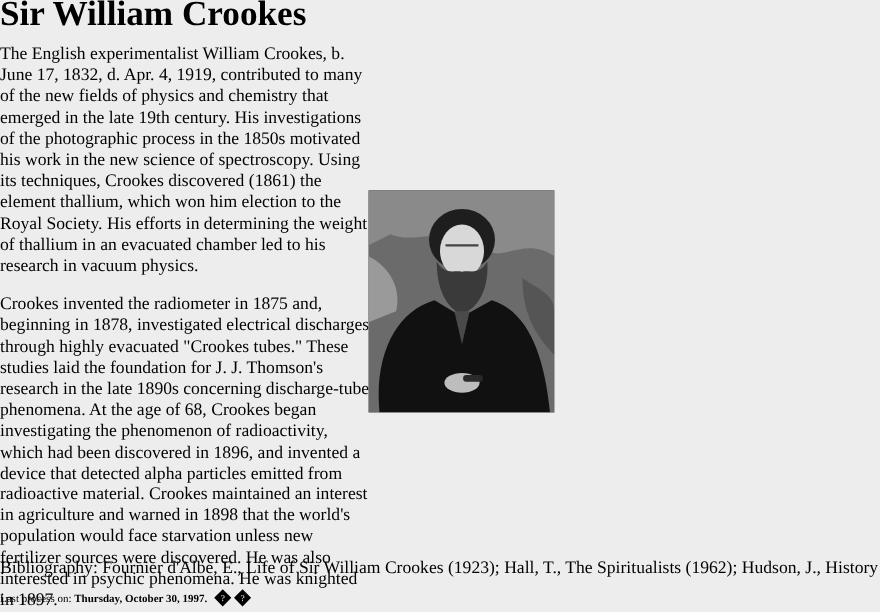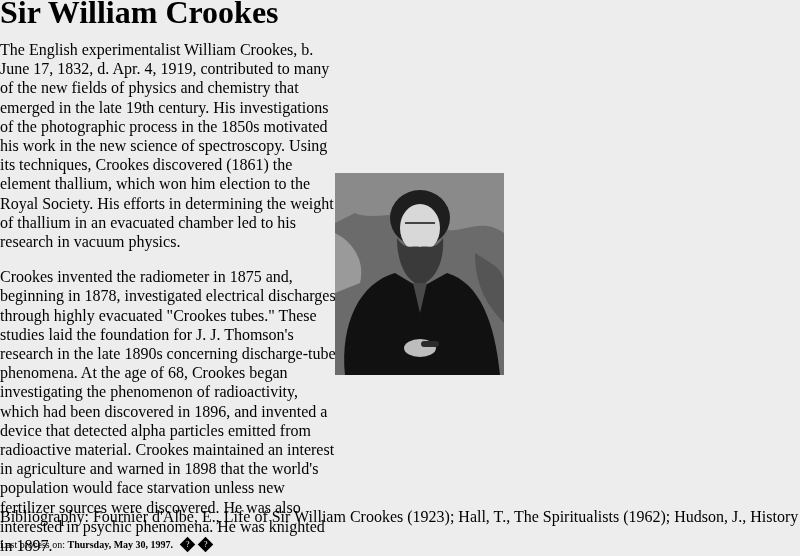--- a/index.html
+++ b/index.html
@@ -70,15 +70,15 @@
 
     <ellipse cx="85" cy="175" rx="16" ry="9" fill="#bdbdbd"></ellipse>
     <rect x="86" y="168" width="18" height="6" rx="3" fill="#2a2a2a"></rect>
   </svg>
 </div>
 
 <div class="bib">Bibliography: Fournier d'Albe, E., Life of Sir William Crookes (1923); Hall, T., The Spiritualists (1962); Hudson, J., History of Chemistry (1992).</div>
 
 <div class="modified">
   <span>Last process on:</span>
-  <b>Thursday, May 30, 1997.</b>
+  <b>Thursday, October 30, 1997.</b>
   <span class="diamond-wrap"><span class="diamond"><span>?</span></span><span class="diamond"><span>?</span></span></span>
 </div>
 
 </body></html>

